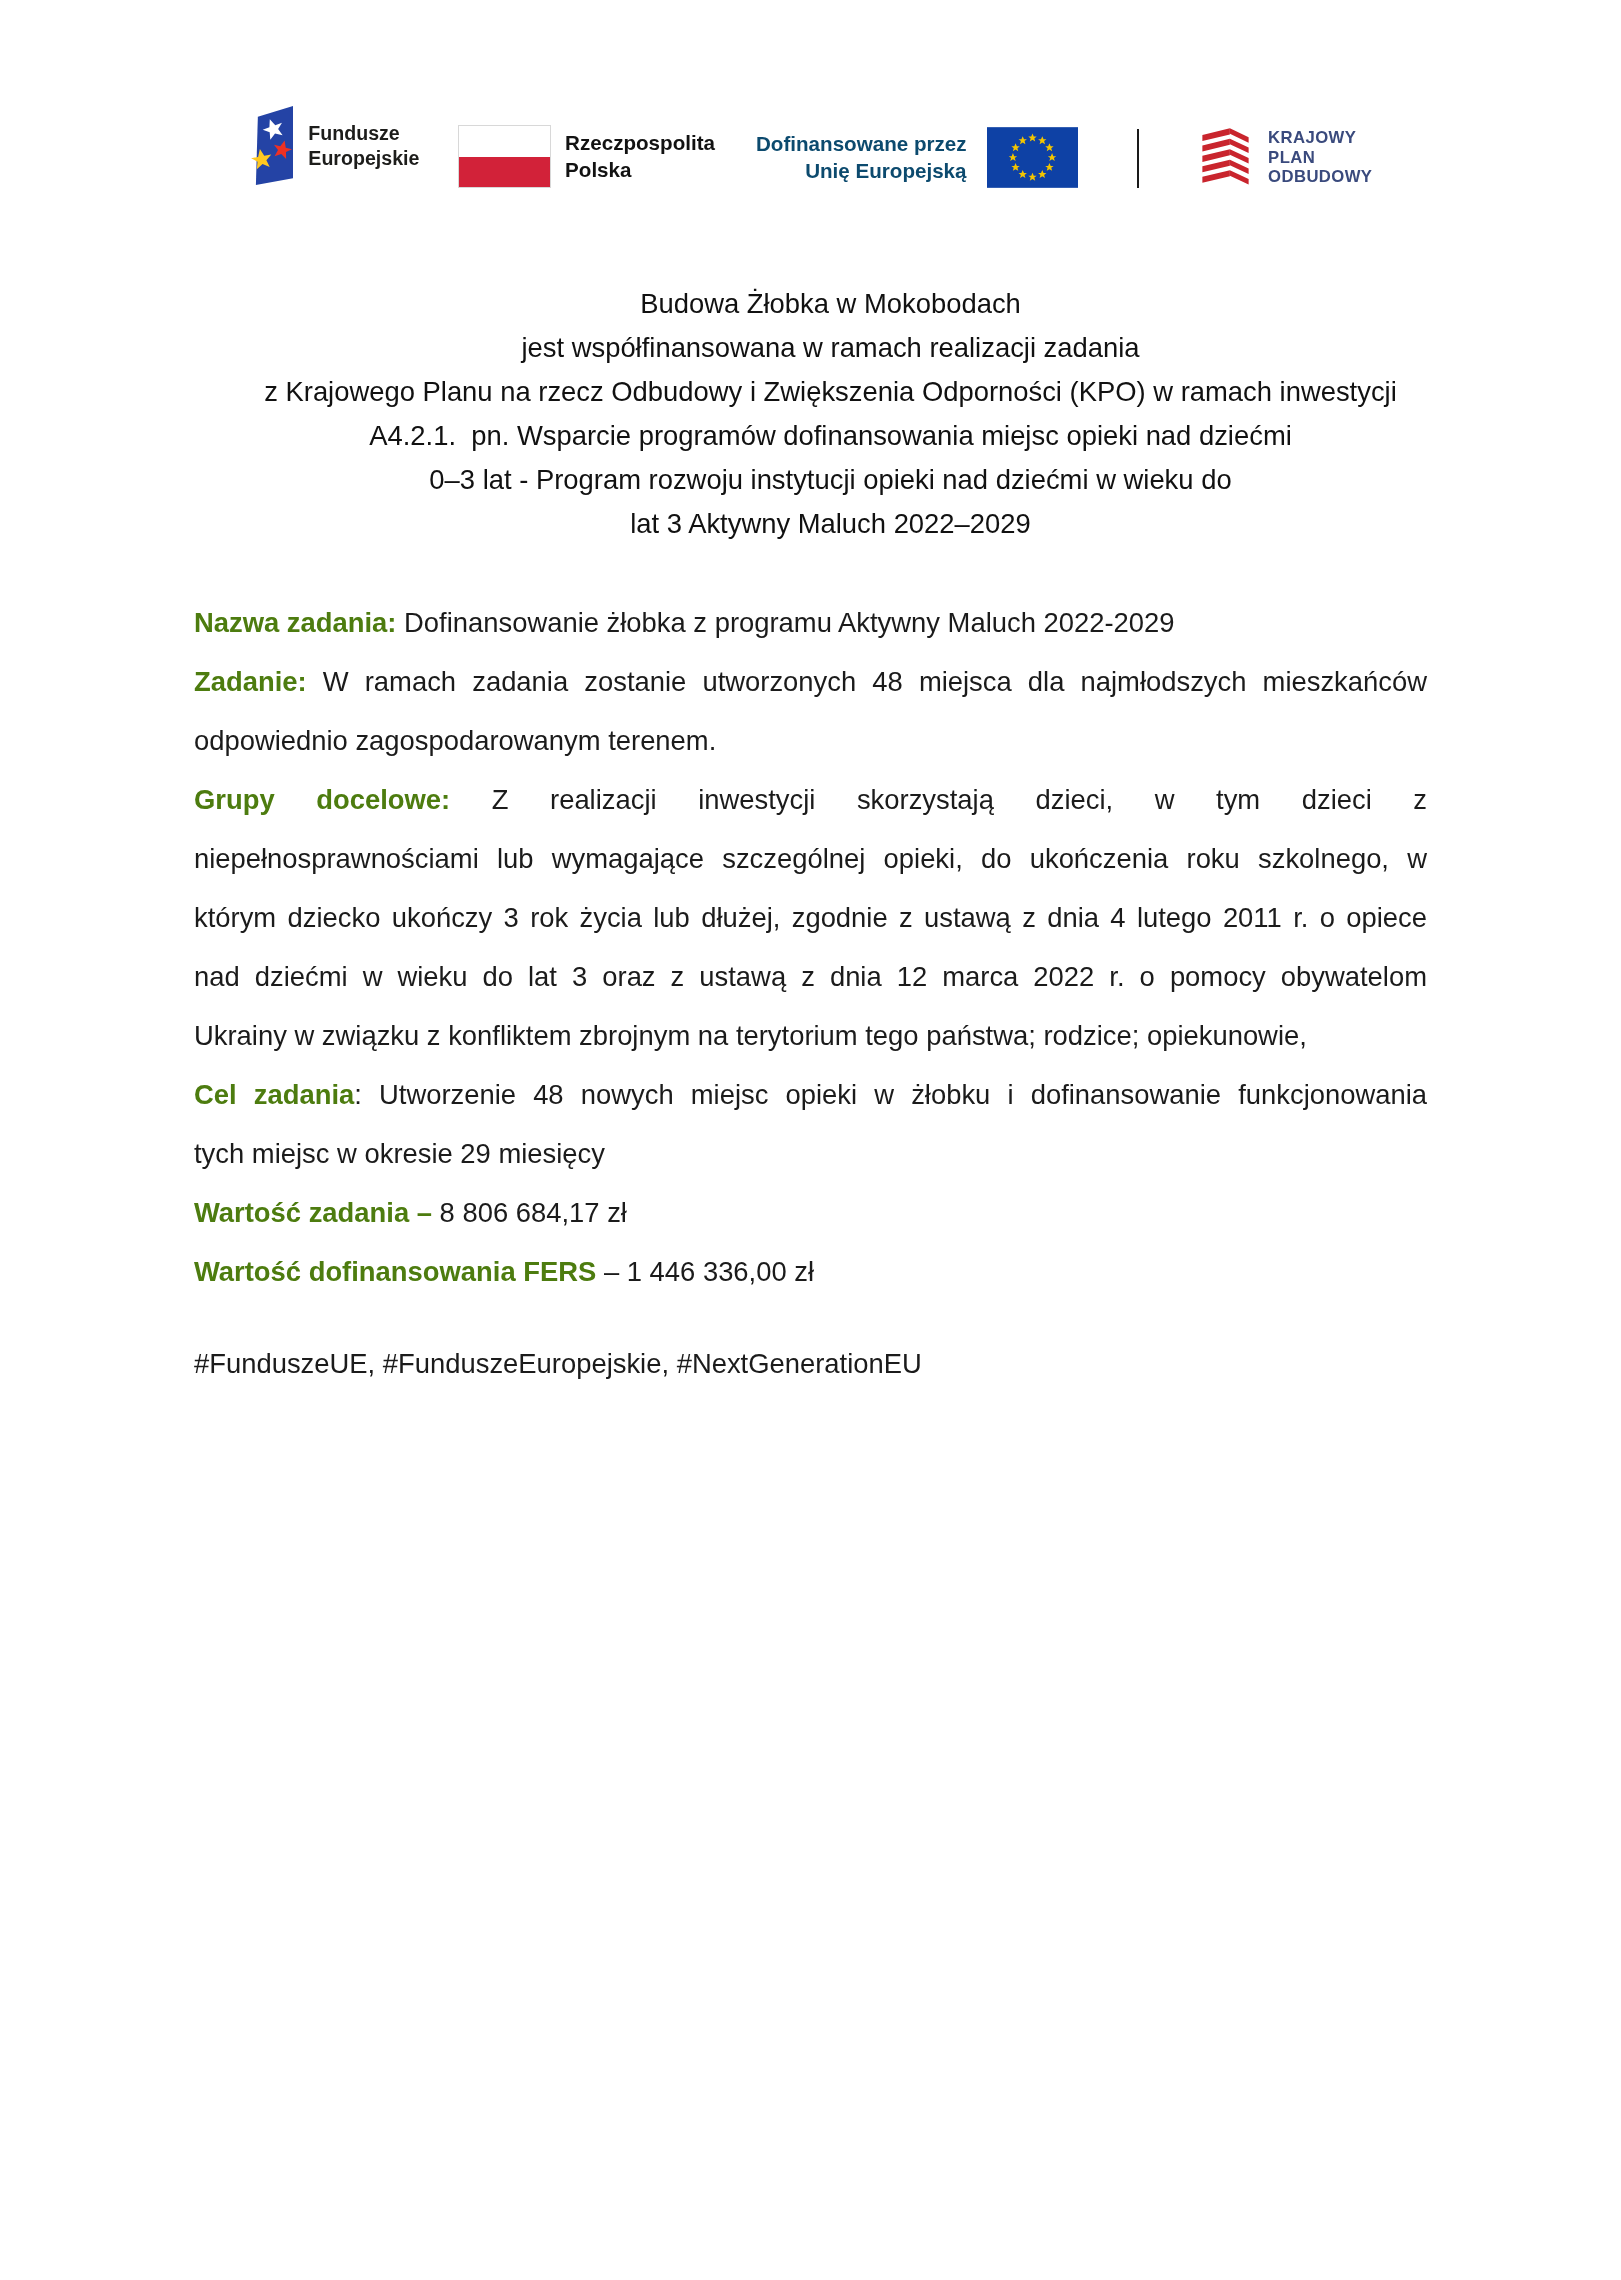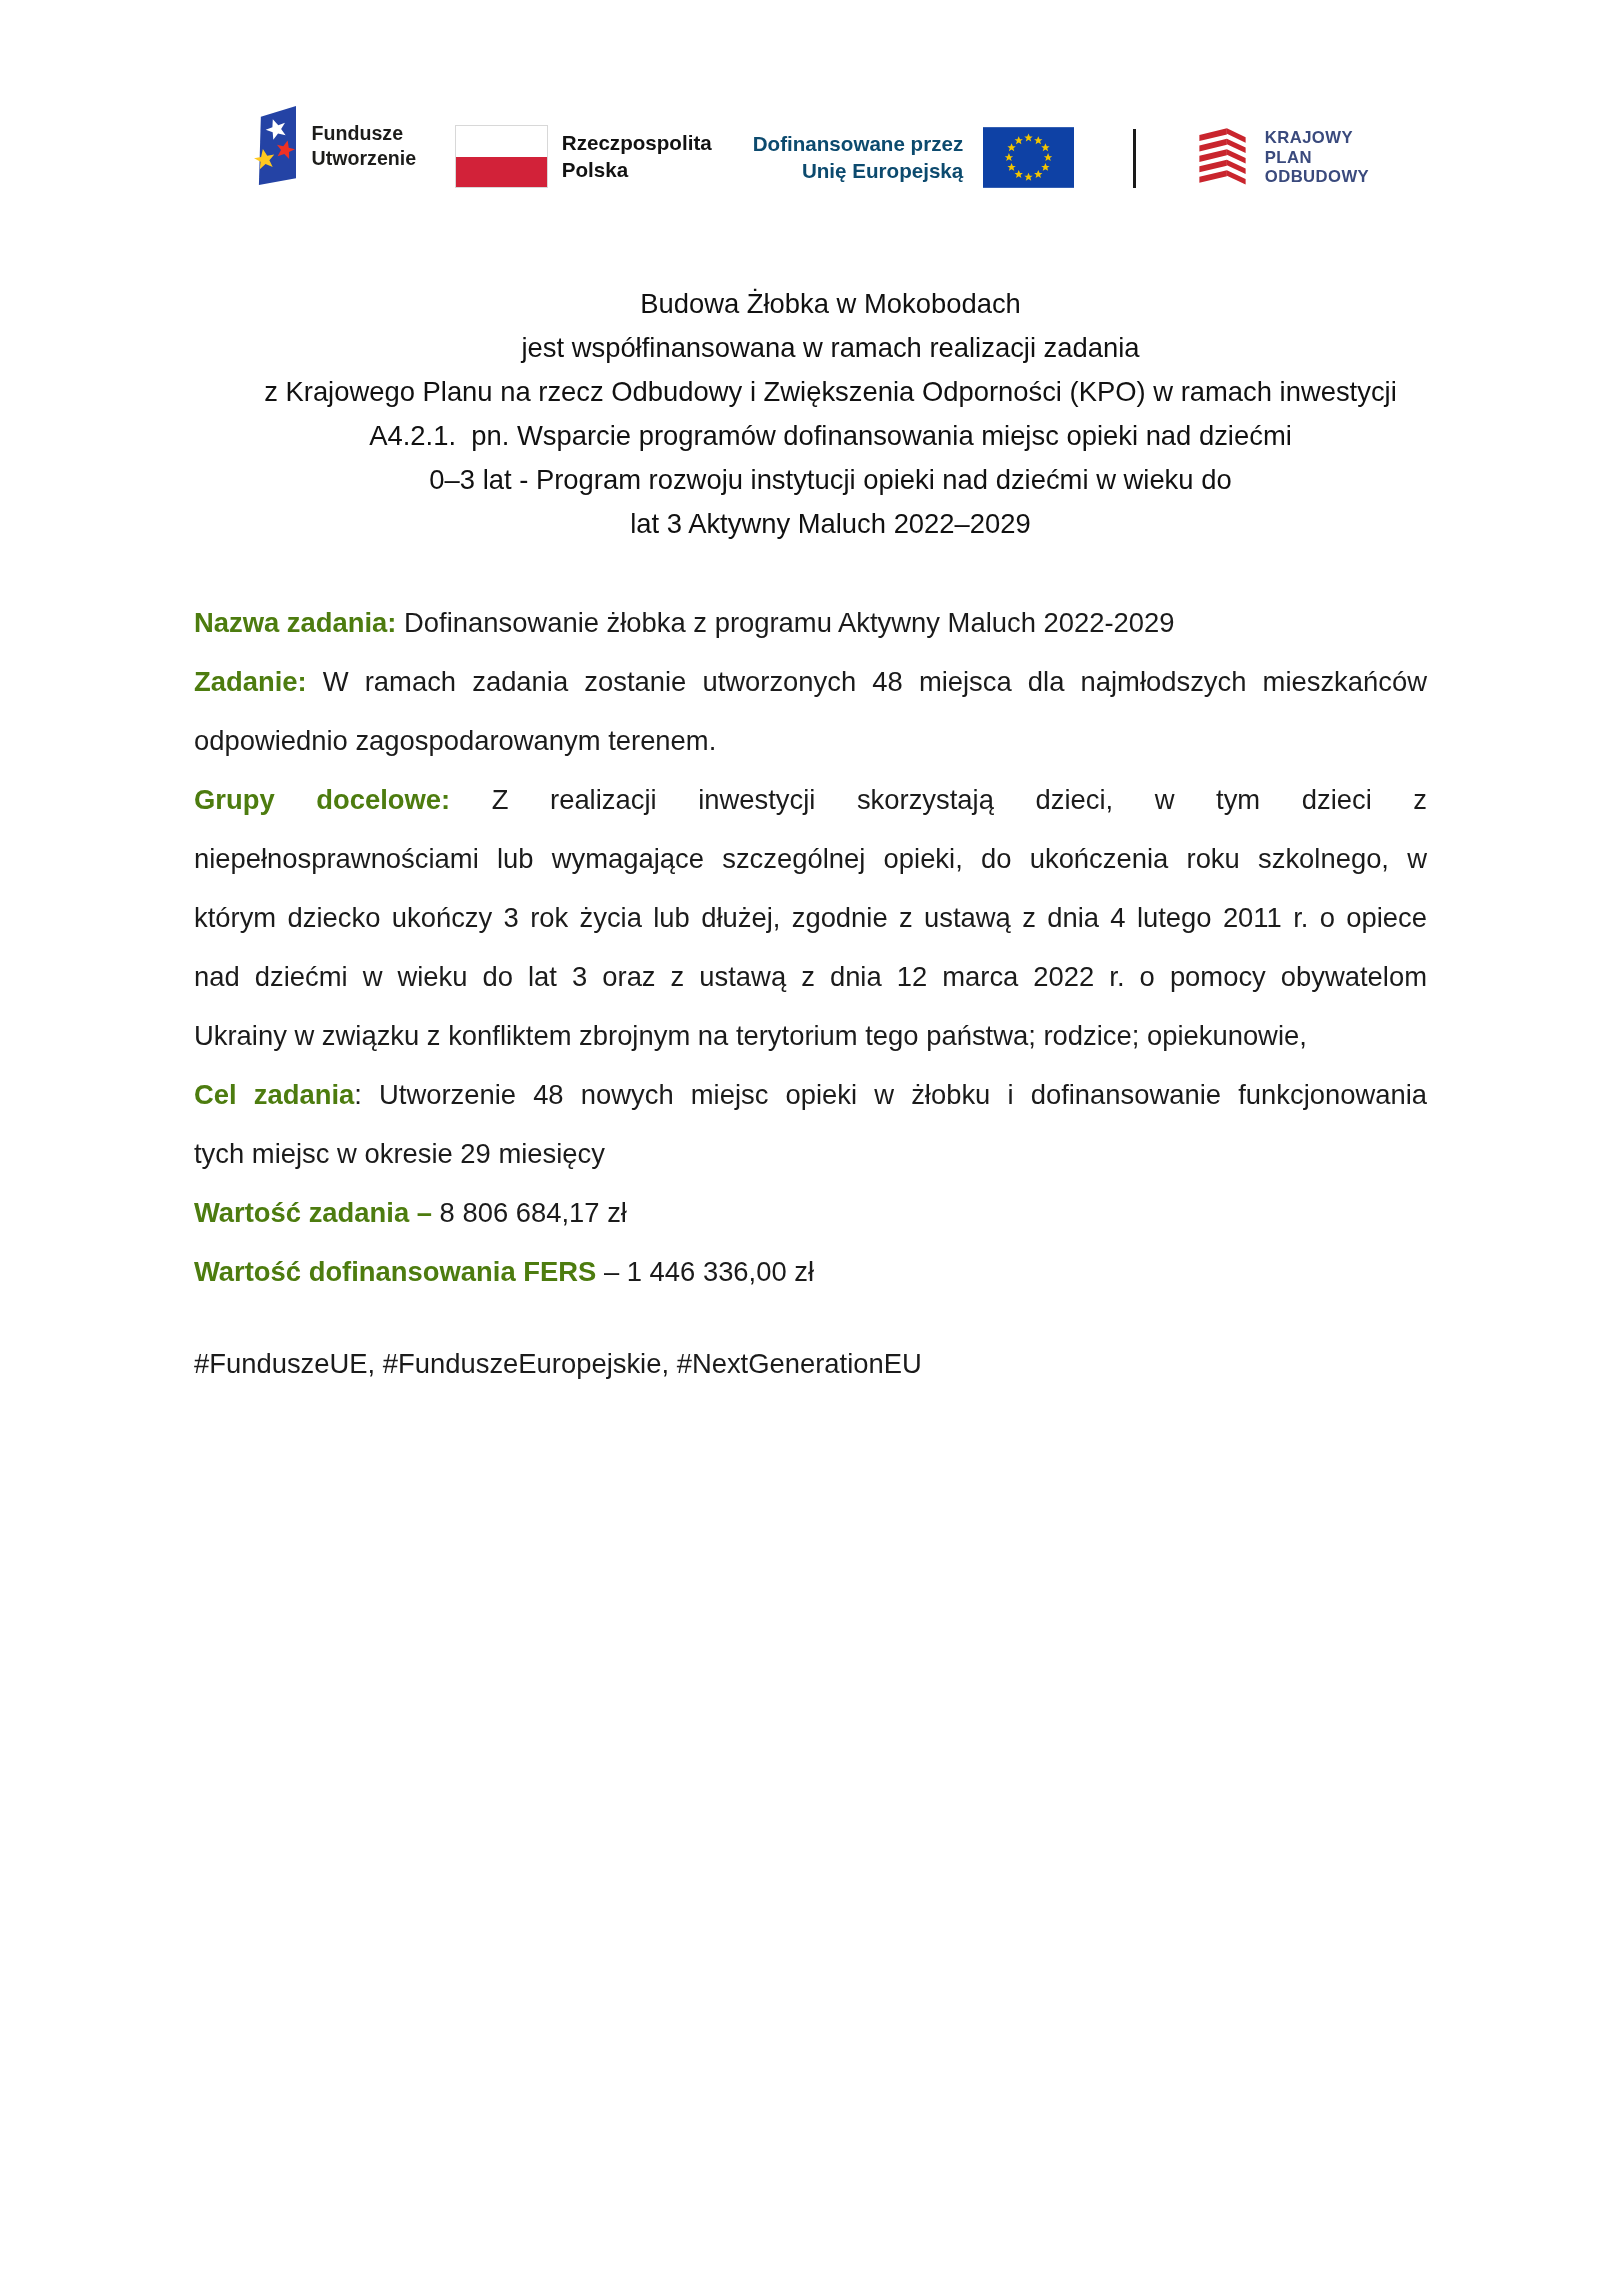--- a/index.html
+++ b/index.html
@@ -49,21 +49,21 @@
 
     <div class="logo">
       <svg width="47" height="84" viewBox="0 0 48 86" style="overflow:visible">
         <polygon class="f-blue" points="9,13 45,2 45,76 7,83"></polygon>
         <path class="f-white" transform="translate(25 26) rotate(-20)" d="M0,-11L3.2,-3.4L10.5,-3.4L4.6,1.3L6.7,8.9L0,4.6L-6.7,8.9L-4.6,1.3L-10.5,-3.4L-3.2,-3.4Z"></path>
         <path class="f-red" transform="translate(34 47) rotate(14)" d="M0,-10L2.9,-3.1L9.5,-3.1L4.2,1.2L6.1,8.1L0,4.2L-6.1,8.1L-4.2,1.2L-9.5,-3.1L-2.9,-3.1Z"></path>
         <path class="f-yel" transform="translate(13 57) rotate(-10)" d="M0,-11L3.2,-3.4L10.5,-3.4L4.6,1.3L6.7,8.9L0,4.6L-6.7,8.9L-4.6,1.3L-10.5,-3.4L-3.2,-3.4Z"></path>
       </svg>
       <div class="fe-text">
         <div>Fundusze</div>
-        <div>Utworzenie</div>
+        <div>Europejskie</div>
       </div>
     </div>
 
     <div class="logo logo-pl">
       <div class="pl-flag">
         <div class="w"></div>
           <div class="r"></div>
       </div>
       <div class="pl-text">
         <div>Rzeczpospolita</div>

